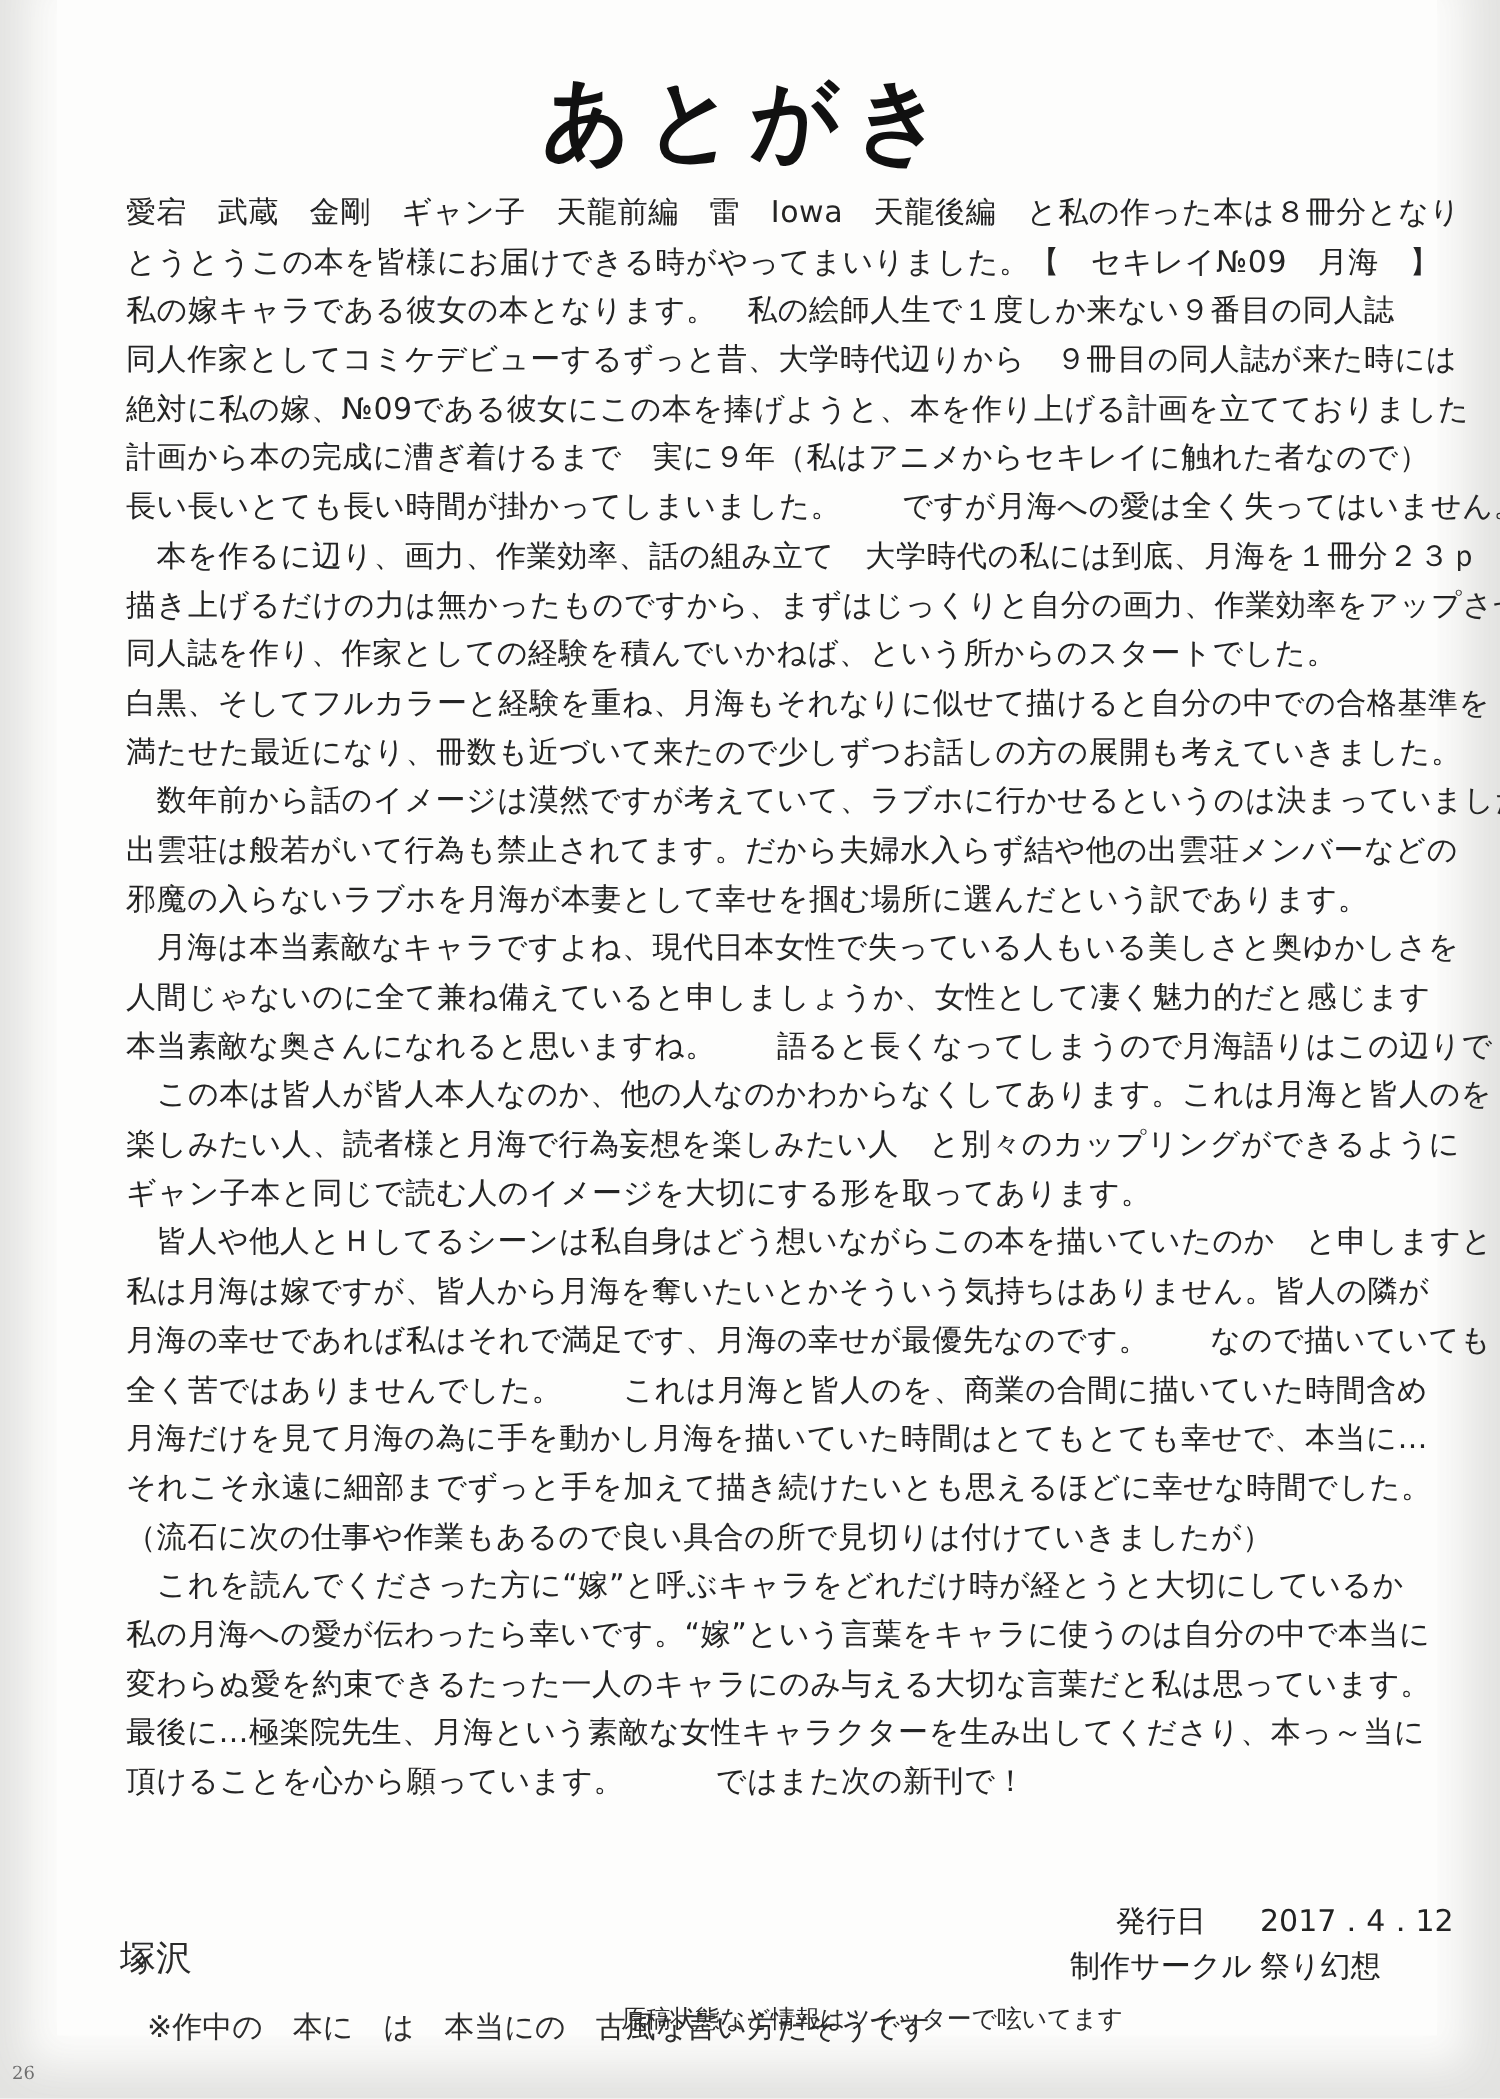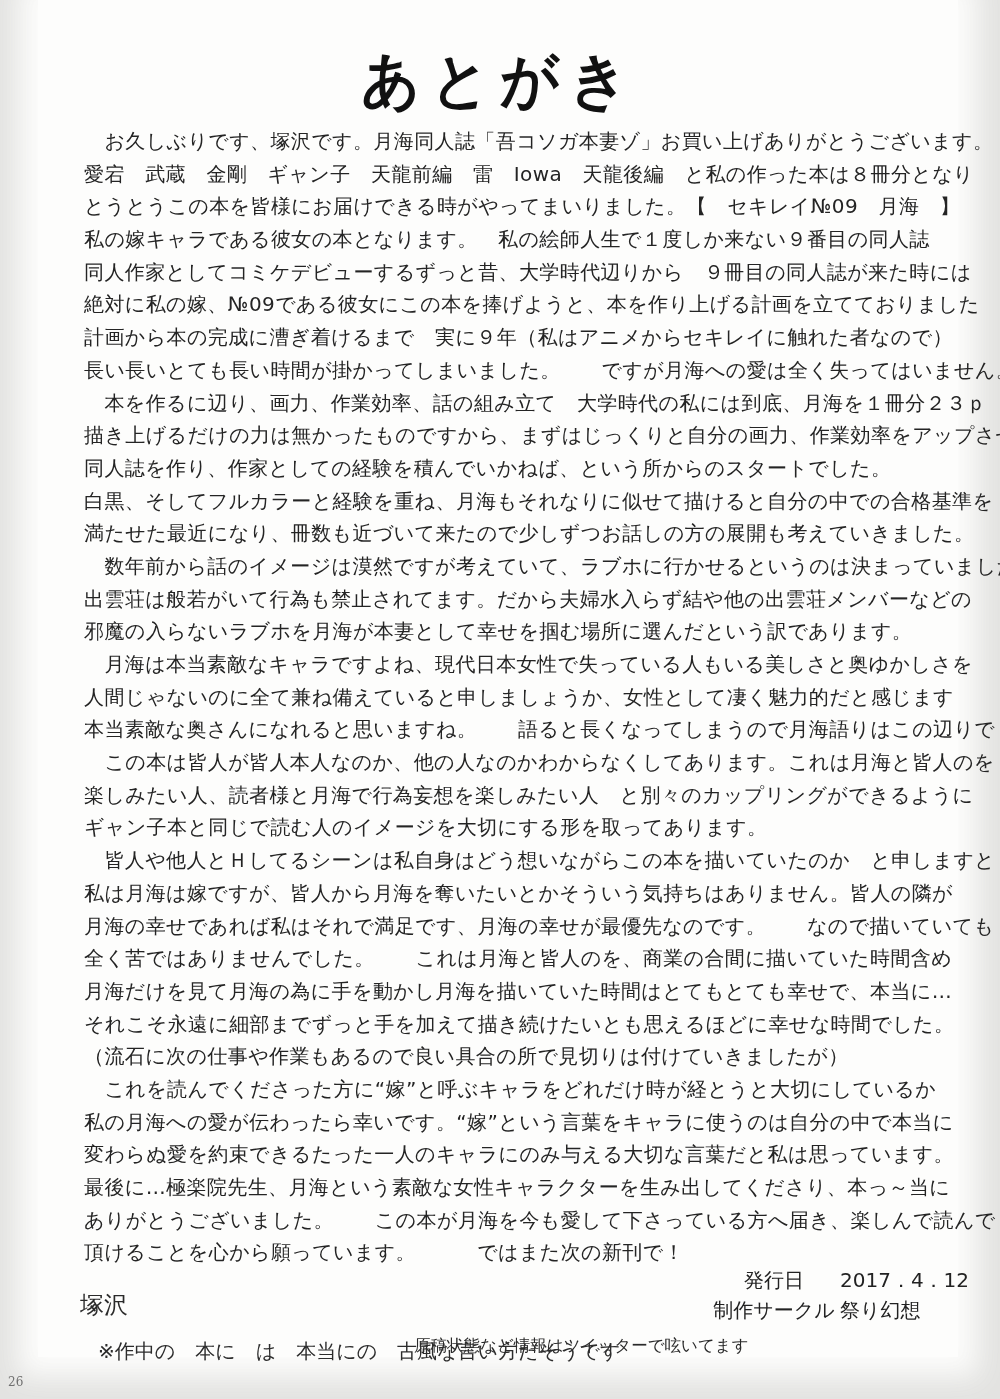--- a/index.html
+++ b/index.html
@@ -107,21 +107,20 @@
 </style>
 </head>
 <body>
 
 <div class="page"></div>
 
 <div class="title">あとがき</div>
 
 <div class="body-text">
 
-<div class="body-line">　お久しぶりです、塚沢です。月海同人誌「吾コソガ本妻ゾ」お買い上げありがとうございます。</div>
     <div class="body-line">愛宕　武蔵　金剛　ギャン子　天龍前編　雷　Iowa　天龍後編　と私の作った本は８冊分となり</div>
     <div class="body-line">とうとうこの本を皆様にお届けできる時がやってまいりました。【　セキレイ№09　月海　】</div>
     <div class="body-line">私の嫁キャラである彼女の本となります。　私の絵師人生で１度しか来ない９番目の同人誌</div>
     <div class="body-line">同人作家としてコミケデビューするずっと昔、大学時代辺りから　９冊目の同人誌が来た時には</div>
     <div class="body-line">絶対に私の嫁、№09である彼女にこの本を捧げようと、本を作り上げる計画を立てておりました</div>
     <div class="body-line">計画から本の完成に漕ぎ着けるまで　実に９年（私はアニメからセキレイに触れた者なので）</div>
     <div class="body-line">長い長いとても長い時間が掛かってしまいました。　　ですが月海への愛は全く失ってはいません。</div>
     <div class="body-line">　本を作るに辺り、画力、作業効率、話の組み立て　大学時代の私には到底、月海を１冊分２３ｐ</div>
     <div class="body-line">描き上げるだけの力は無かったものですから、まずはじっくりと自分の画力、作業効率をアップさせ</div>
     <div class="body-line">同人誌を作り、作家としての経験を積んでいかねば、という所からのスタートでした。</div>
@@ -140,21 +139,20 @@
     <div class="body-line">私は月海は嫁ですが、皆人から月海を奪いたいとかそういう気持ちはありません。皆人の隣が</div>
     <div class="body-line">月海の幸せであれば私はそれで満足です、月海の幸せが最優先なのです。　　なので描いていても</div>
     <div class="body-line">全く苦ではありませんでした。　　これは月海と皆人のを、商業の合間に描いていた時間含め</div>
     <div class="body-line">月海だけを見て月海の為に手を動かし月海を描いていた時間はとてもとても幸せで、本当に…</div>
     <div class="body-line">それこそ永遠に細部までずっと手を加えて描き続けたいとも思えるほどに幸せな時間でした。</div>
     <div class="body-line">（流石に次の仕事や作業もあるので良い具合の所で見切りは付けていきましたが）</div>
     <div class="body-line">　これを読んでくださった方に“嫁”と呼ぶキャラをどれだけ時が経とうと大切にしているか</div>
     <div class="body-line">私の月海への愛が伝わったら幸いです。“嫁”という言葉をキャラに使うのは自分の中で本当に</div>
     <div class="body-line">変わらぬ愛を約束できるたった一人のキャラにのみ与える大切な言葉だと私は思っています。</div>
     <div class="body-line">最後に…極楽院先生、月海という素敵な女性キャラクターを生み出してくださり、本っ～当に</div>
-    <div class="body-line">ありがとうございました。　　この本が月海を今も愛して下さっている方へ届き、楽しんで読んで</div>
     <div class="body-line">頂けることを心から願っています。　　　ではまた次の新刊で！</div>
   </div>
 
 <div class="author-name">塚沢</div>
 
 <div class="twitter-note">
   <div>原稿状態など情報はツイッターで呟いてます</div>
   
 </div>
 

